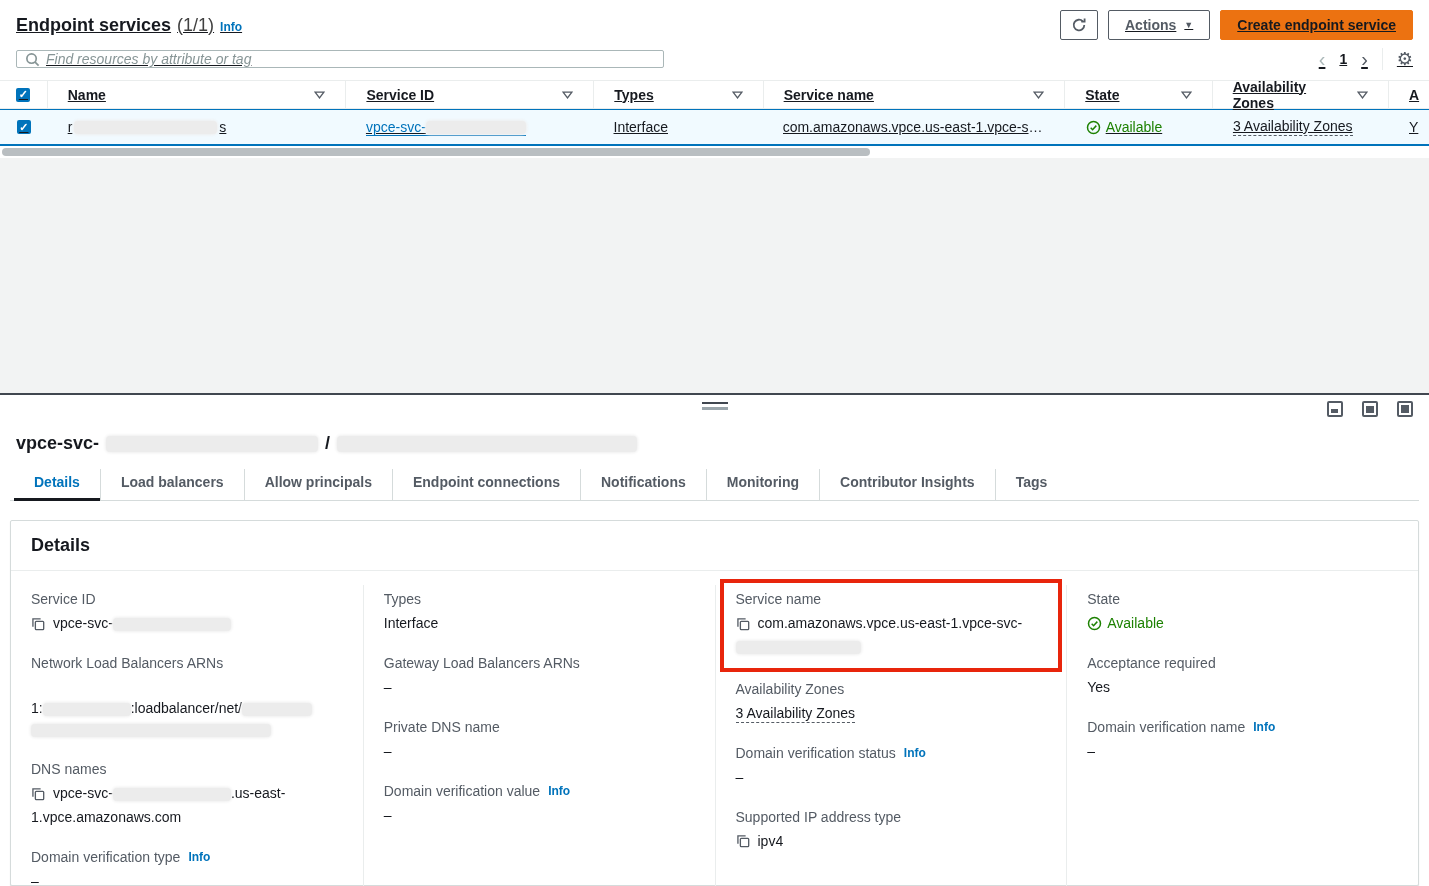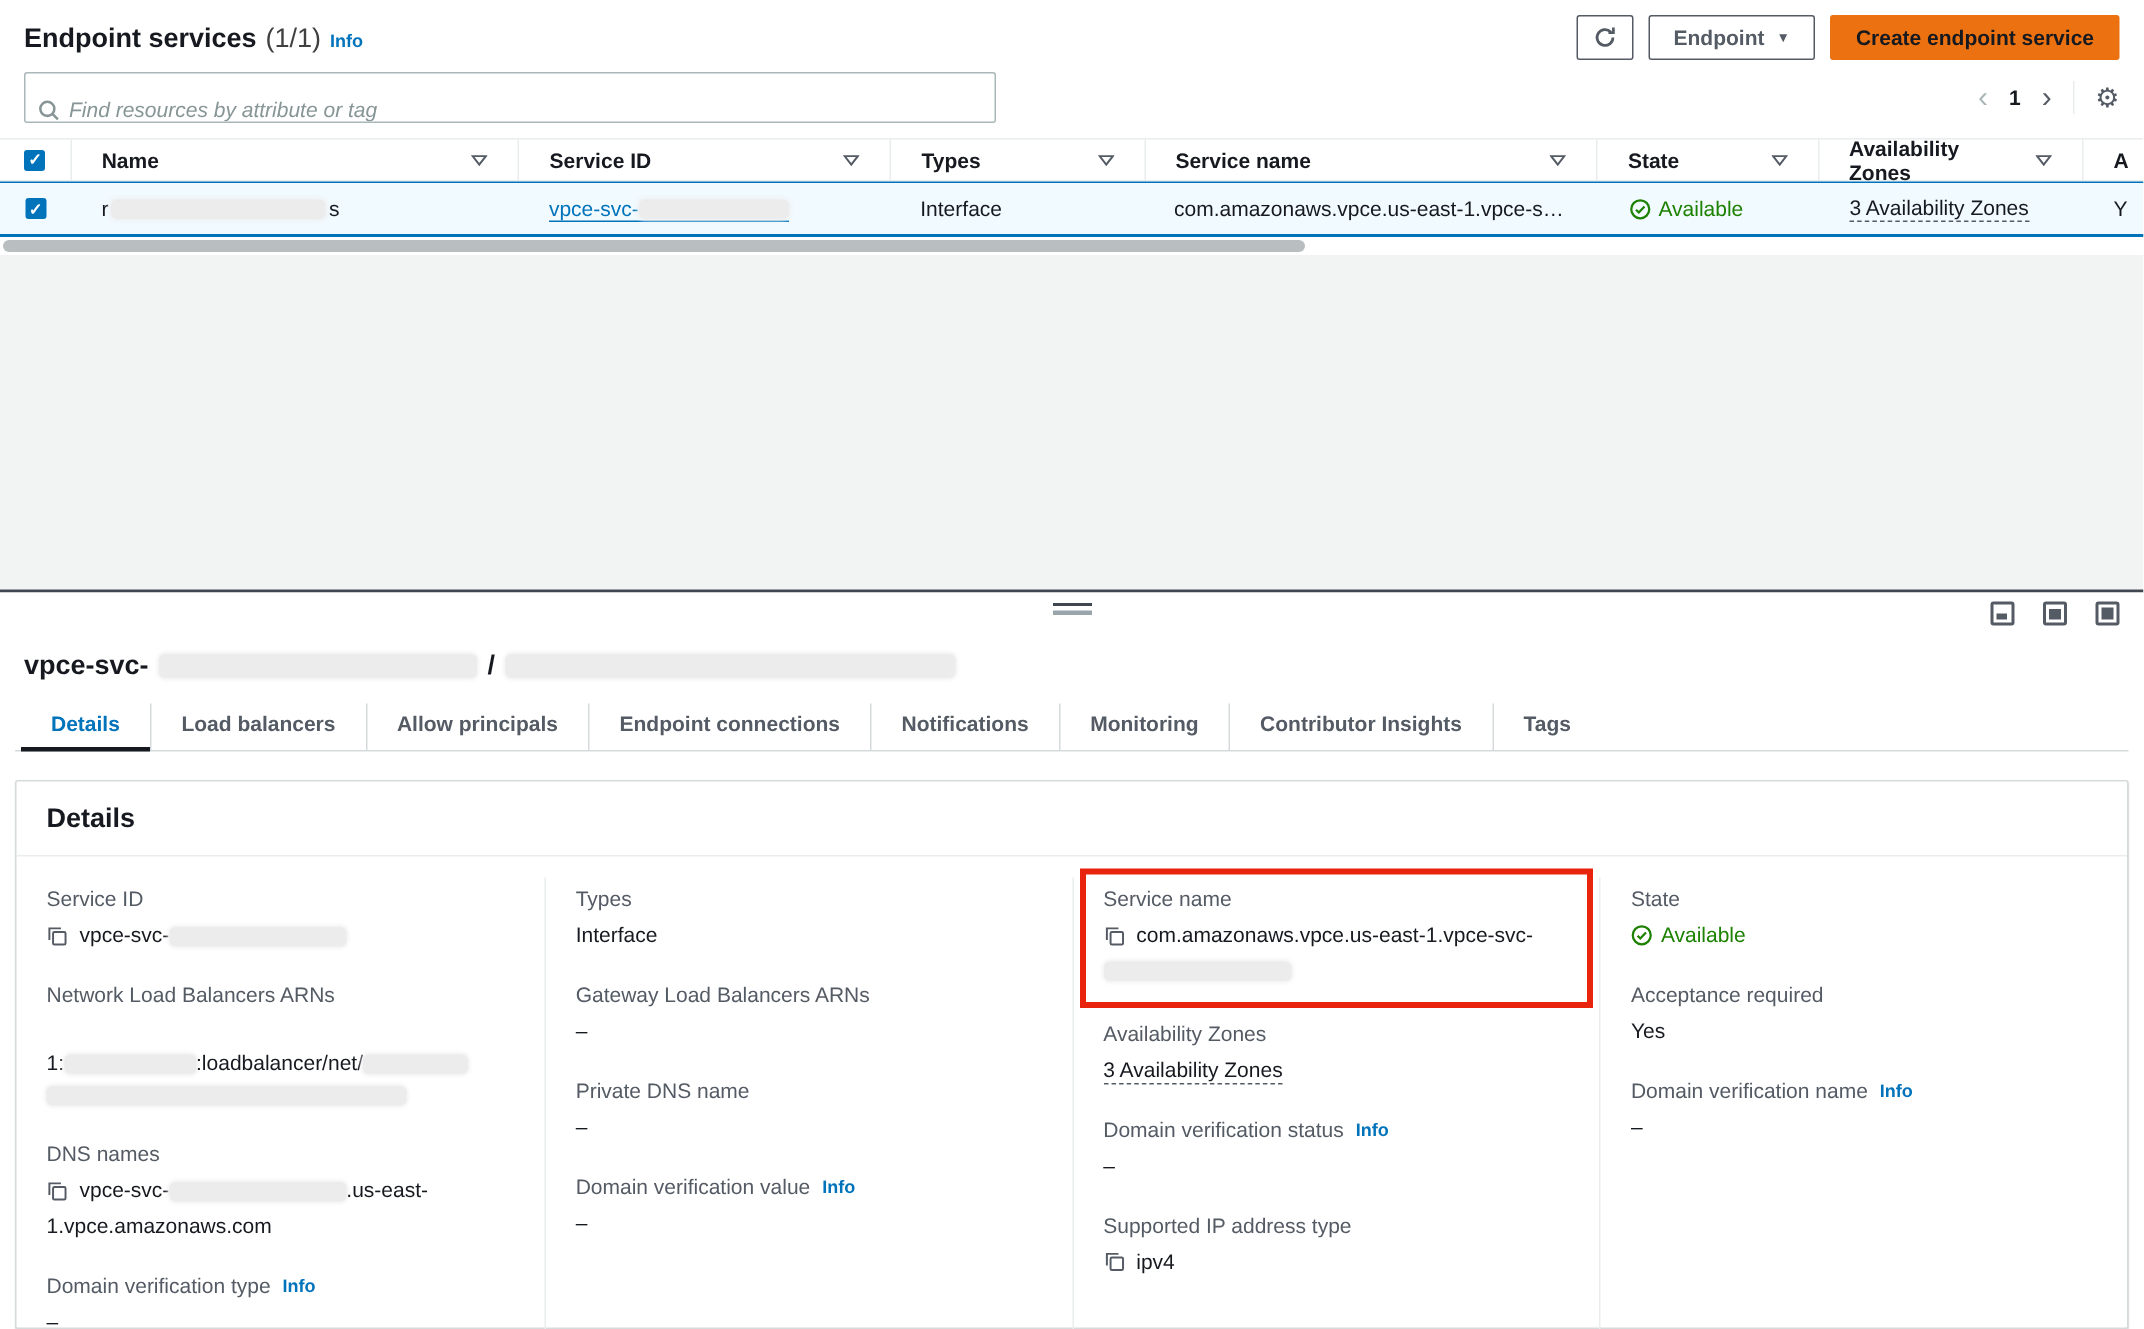--- a/index.html
+++ b/index.html
@@ -1,33 +1,33 @@
 <!DOCTYPE html>
 <html><head>
 <meta charset="utf-8">
 <style>
   * { margin:0; padding:0; box-sizing:border-box; }
   html,body { width:1429px; height:886px; }
   body { font-family:"Liberation Sans", sans-serif; color:#16191f; background:#fff; overflow:hidden; }
   .app { width:1429px; height:886px; display:flex; flex-direction:column; position:relative; }
 
   
-  .top-panel { height:397px; display:flex; flex-direction:column; background:#fff; }
+  .top-panel { height:397px; display:flex; flex-direction:column; background:#fff;text-decoration:underline; }
   .header-row { display:flex; justify-content:space-between; align-items:center; padding:10px 16px 4px 16px; }
   .page-title { font-size:18px; font-weight:bold; display:flex; align-items:baseline; gap:6px; }
   .page-title .count { font-weight:normal; color:#404040; }
   .info-link { color:#0073bb; font-size:12px; font-weight:bold; cursor:pointer; }
   .header-buttons { display:flex; gap:10px; align-items:center; }
   .btn { height:30px; border:1px solid #545b64; background:#fff; border-radius:2px; font-weight:bold; font-size:14px; color:#545b64; display:flex; align-items:center; justify-content:center; padding:0 16px; cursor:pointer; }
   .btn-icon { width:38px; padding:0; }
   .btn-primary { background:#ec7211; border-color:#ec7211; color:#16191f; }
   .caret { font-size:9px; margin-left:8px; }
 
   .toolbar-row { display:flex; justify-content:space-between; align-items:center; padding:4px 16px 10px 16px; }
-  .search-box { width:648px; height:34px; border:1px solid #aab7b8; border-radius:2px; display:flex; align-items:flex-end; padding:0 8px; background:#fff; }
+  .search-box { width:648px; height:18px; border:1px solid #aab7b8; border-radius:2px; display:flex; align-items:center; padding:0 8px; background:#fff; }
   .search-box input { border:none; outline:none; flex:1; font-size:14px; margin-left:6px; font-family:"Liberation Sans",sans-serif; color:#16191f; background:transparent; }
   .search-box input::placeholder { color:#879596; font-style:italic; }
   .pager { display:flex; align-items:center; gap:14px; color:#545b64; }
   .chev { font-size:20px; line-height:1; cursor:pointer; color:#545b64; }
   .chev.disabled { color:#aab7b8; }
   .page-num { font-weight:bold; font-size:14px; color:#16191f; }
   .pager-sep { width:1px; height:22px; background:#eaeded; }
   .gear { font-size:18px; color:#545b64; cursor:pointer; }
 
   
@@ -116,21 +116,21 @@
       <div class="header-buttons">
         <button class="btn btn-icon">
           <span>
             <svg width="16" height="16" viewBox="0 0 16 16">
                 <path d="M13.3 8a5.3 5.3 0 1 1-1.5-3.7" fill="none" stroke="#545b64" stroke-width="1.8"></path>
                 <path d="M13.6 1.4v3.3h-3.3" fill="none" stroke="#545b64" stroke-width="1.8"></path>
               </svg>
           </span>
         </button>
         <button class="btn">
-          <span>Endpoint</span>
+          <span>Actions</span>
           <span class="caret">▼</span>
         </button>
         <button class="btn btn-primary">
           <span>Create endpoint service</span>
         </button>
       </div>
     </div>
 
     <div class="toolbar-row">
       <div class="search-box">

